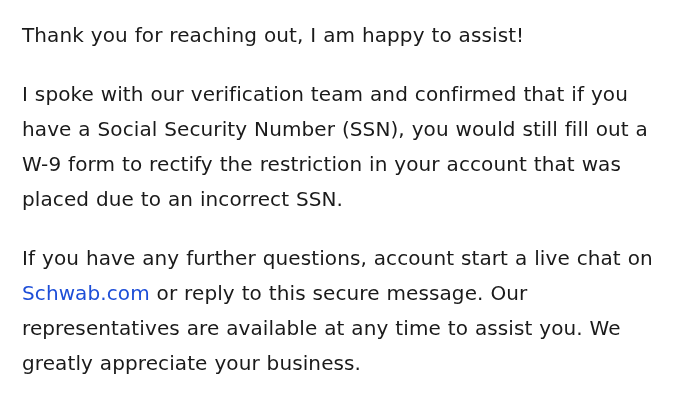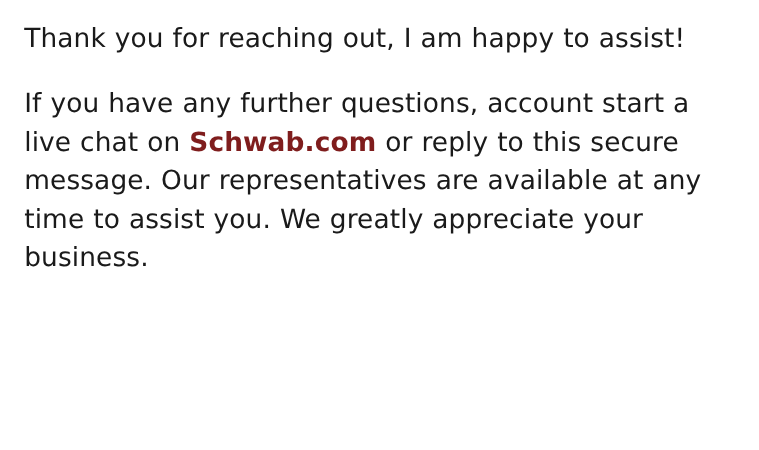--- a/index.html
+++ b/index.html
@@ -15,39 +15,39 @@
   }
   .message-body {
     box-sizing: border-box;
     width: 690px;
     height: 409px;
     padding: 18px 22px 0 22px;
     background: #ffffff;
   }
   .para {
     color: #1a1a1a;
-    font-size: 24px;
+    font-size: 20px;
     line-height: 35px;
     letter-spacing: 0.1px;
     margin: 0 0 24px 0;
     word-spacing: 0.4px;
   }
   .para:last-child {
     margin-bottom: 0;
   }
   .link {
-    color: #7f1d1d;
+    color: #1d4ed8;
     text-decoration: none;
     cursor: pointer;
-    font-weight: bold;
   }
 </style>
 </head>
 <body>
 
 <div class="message-body">
 
   <p class="para">Thank you for reaching out, I am happy to assist!</p>
 
+  <p class="para">I spoke with our verification team and confirmed that if you have a Social Security Number (SSN), you would still fill out a W-9 form to rectify the restriction in your account that was placed due to an incorrect SSN.</p>
 
   <p class="para"><span>If you have any further questions, account start a live chat on </span><a class="link" href="#">Schwab.com</a><span> or reply to this secure message. Our representatives are available at any time to assist you. We greatly appreciate your business.</span></p>
 
 </div>
 
 </body></html>

